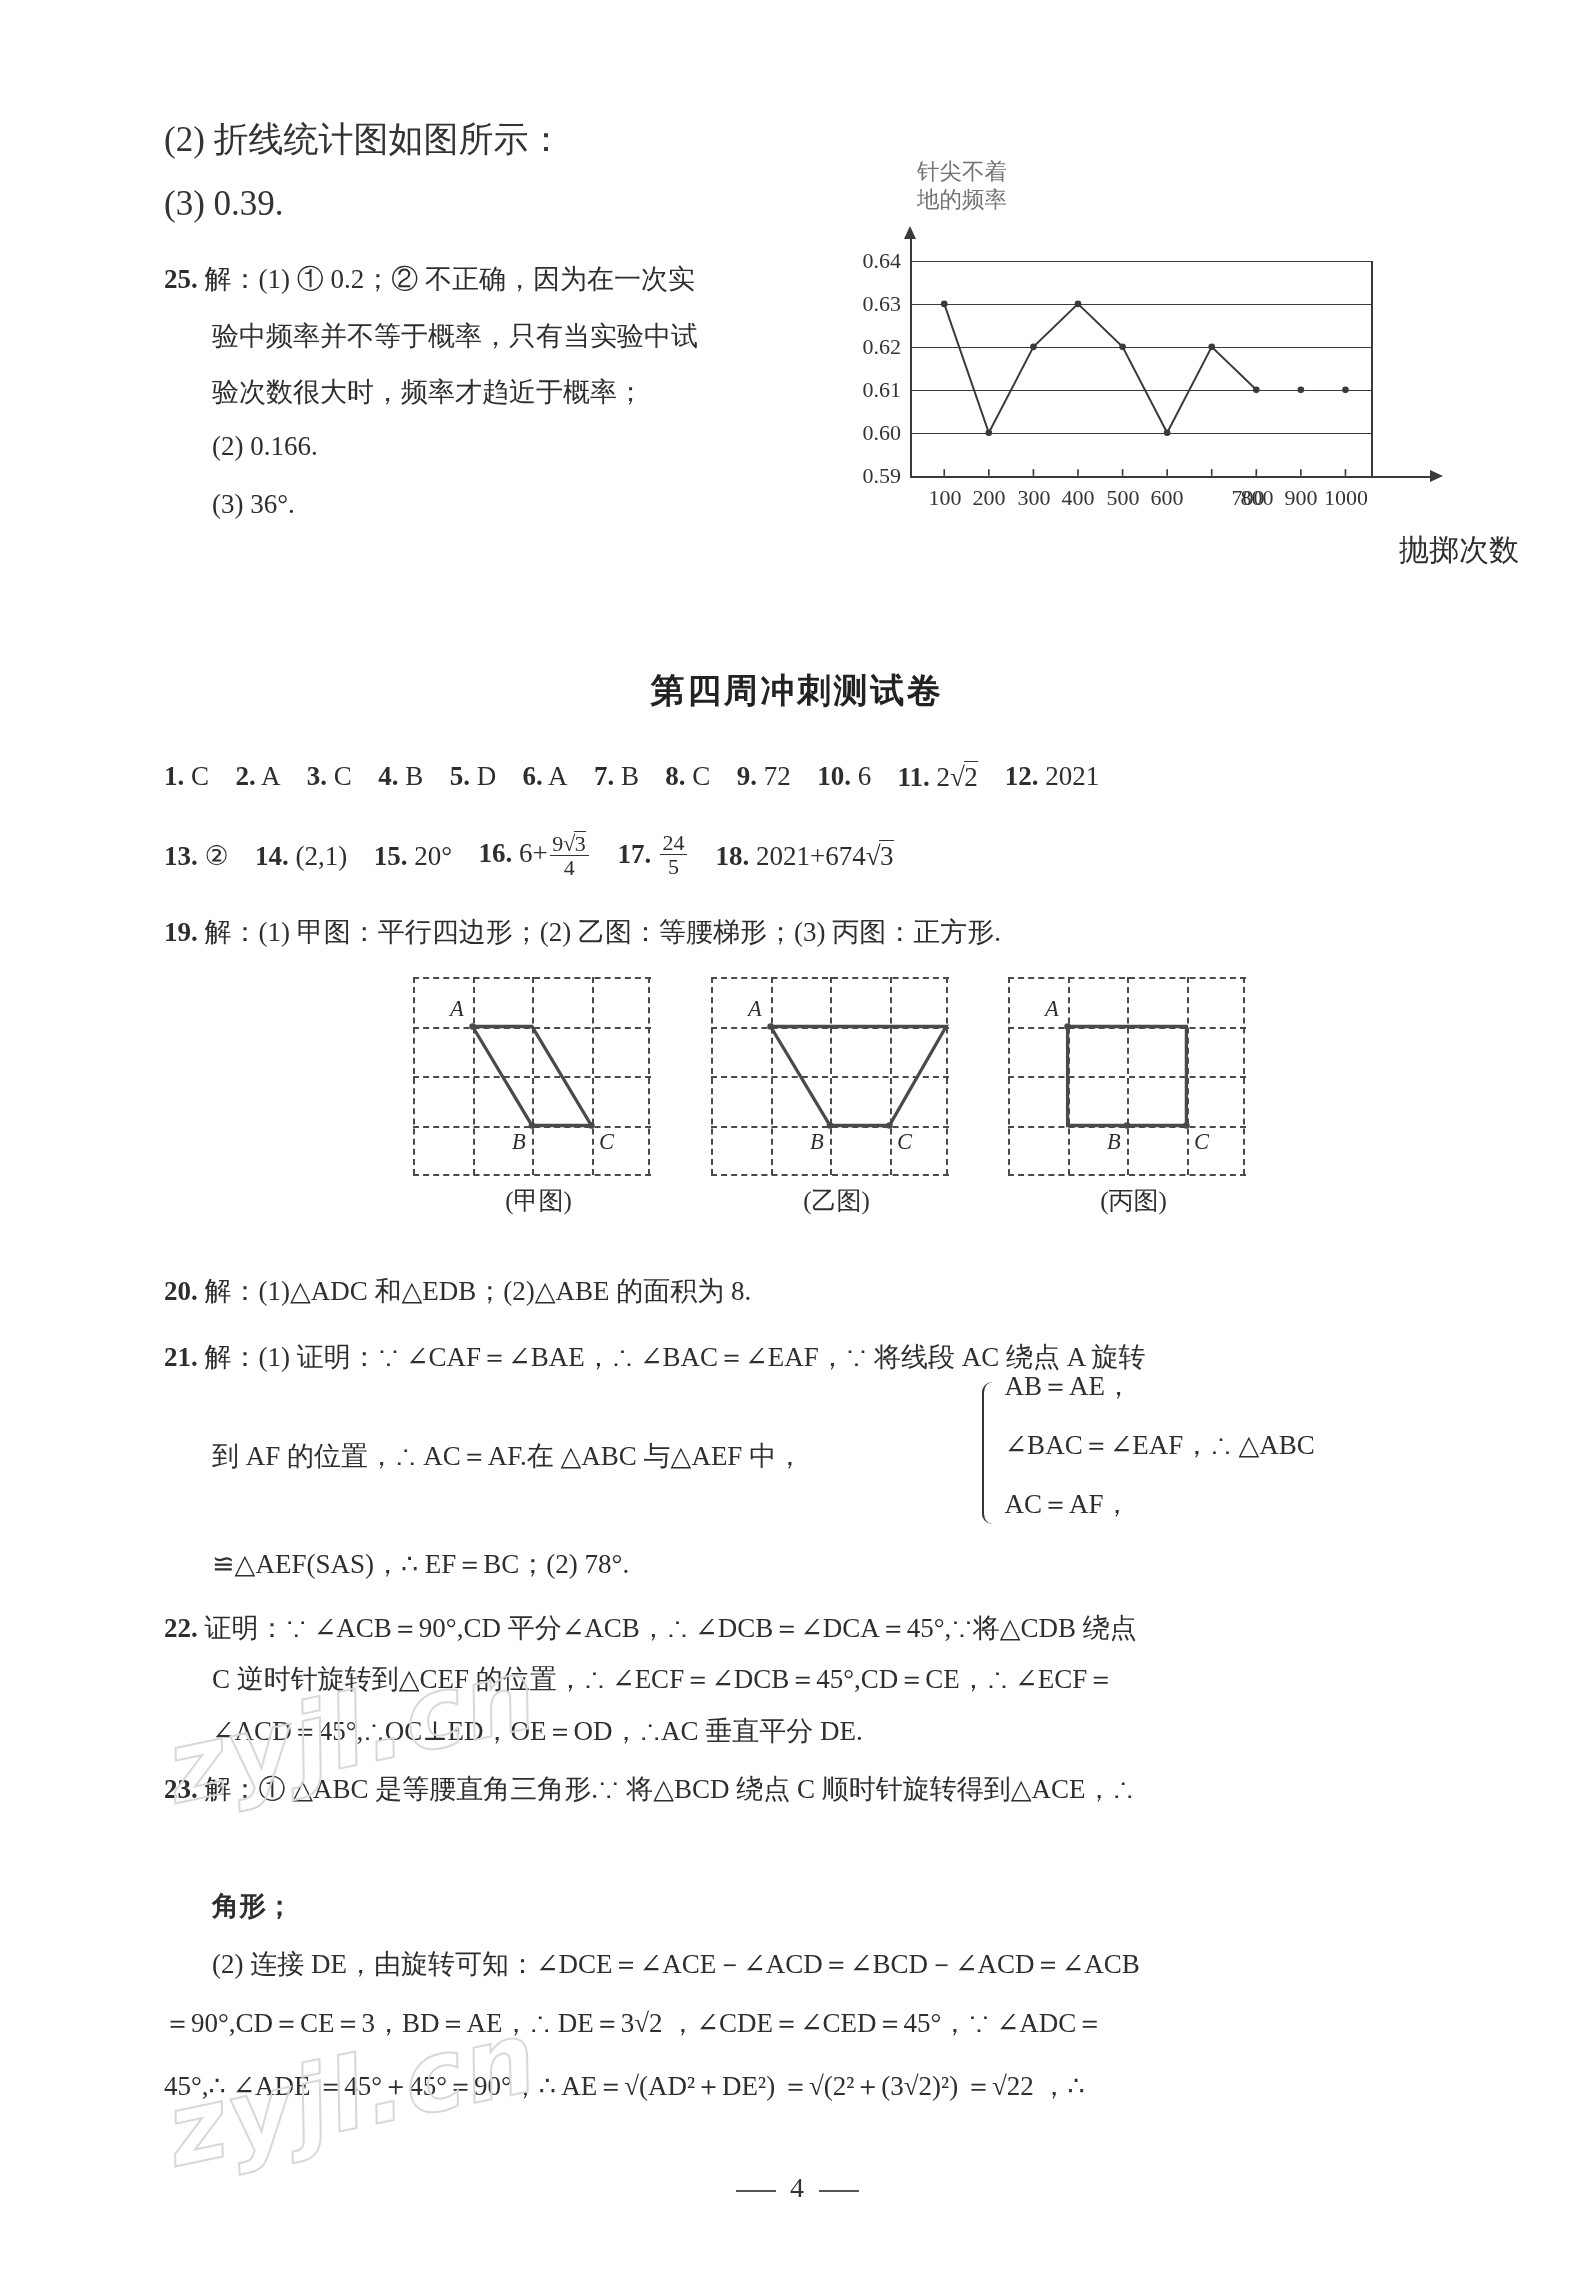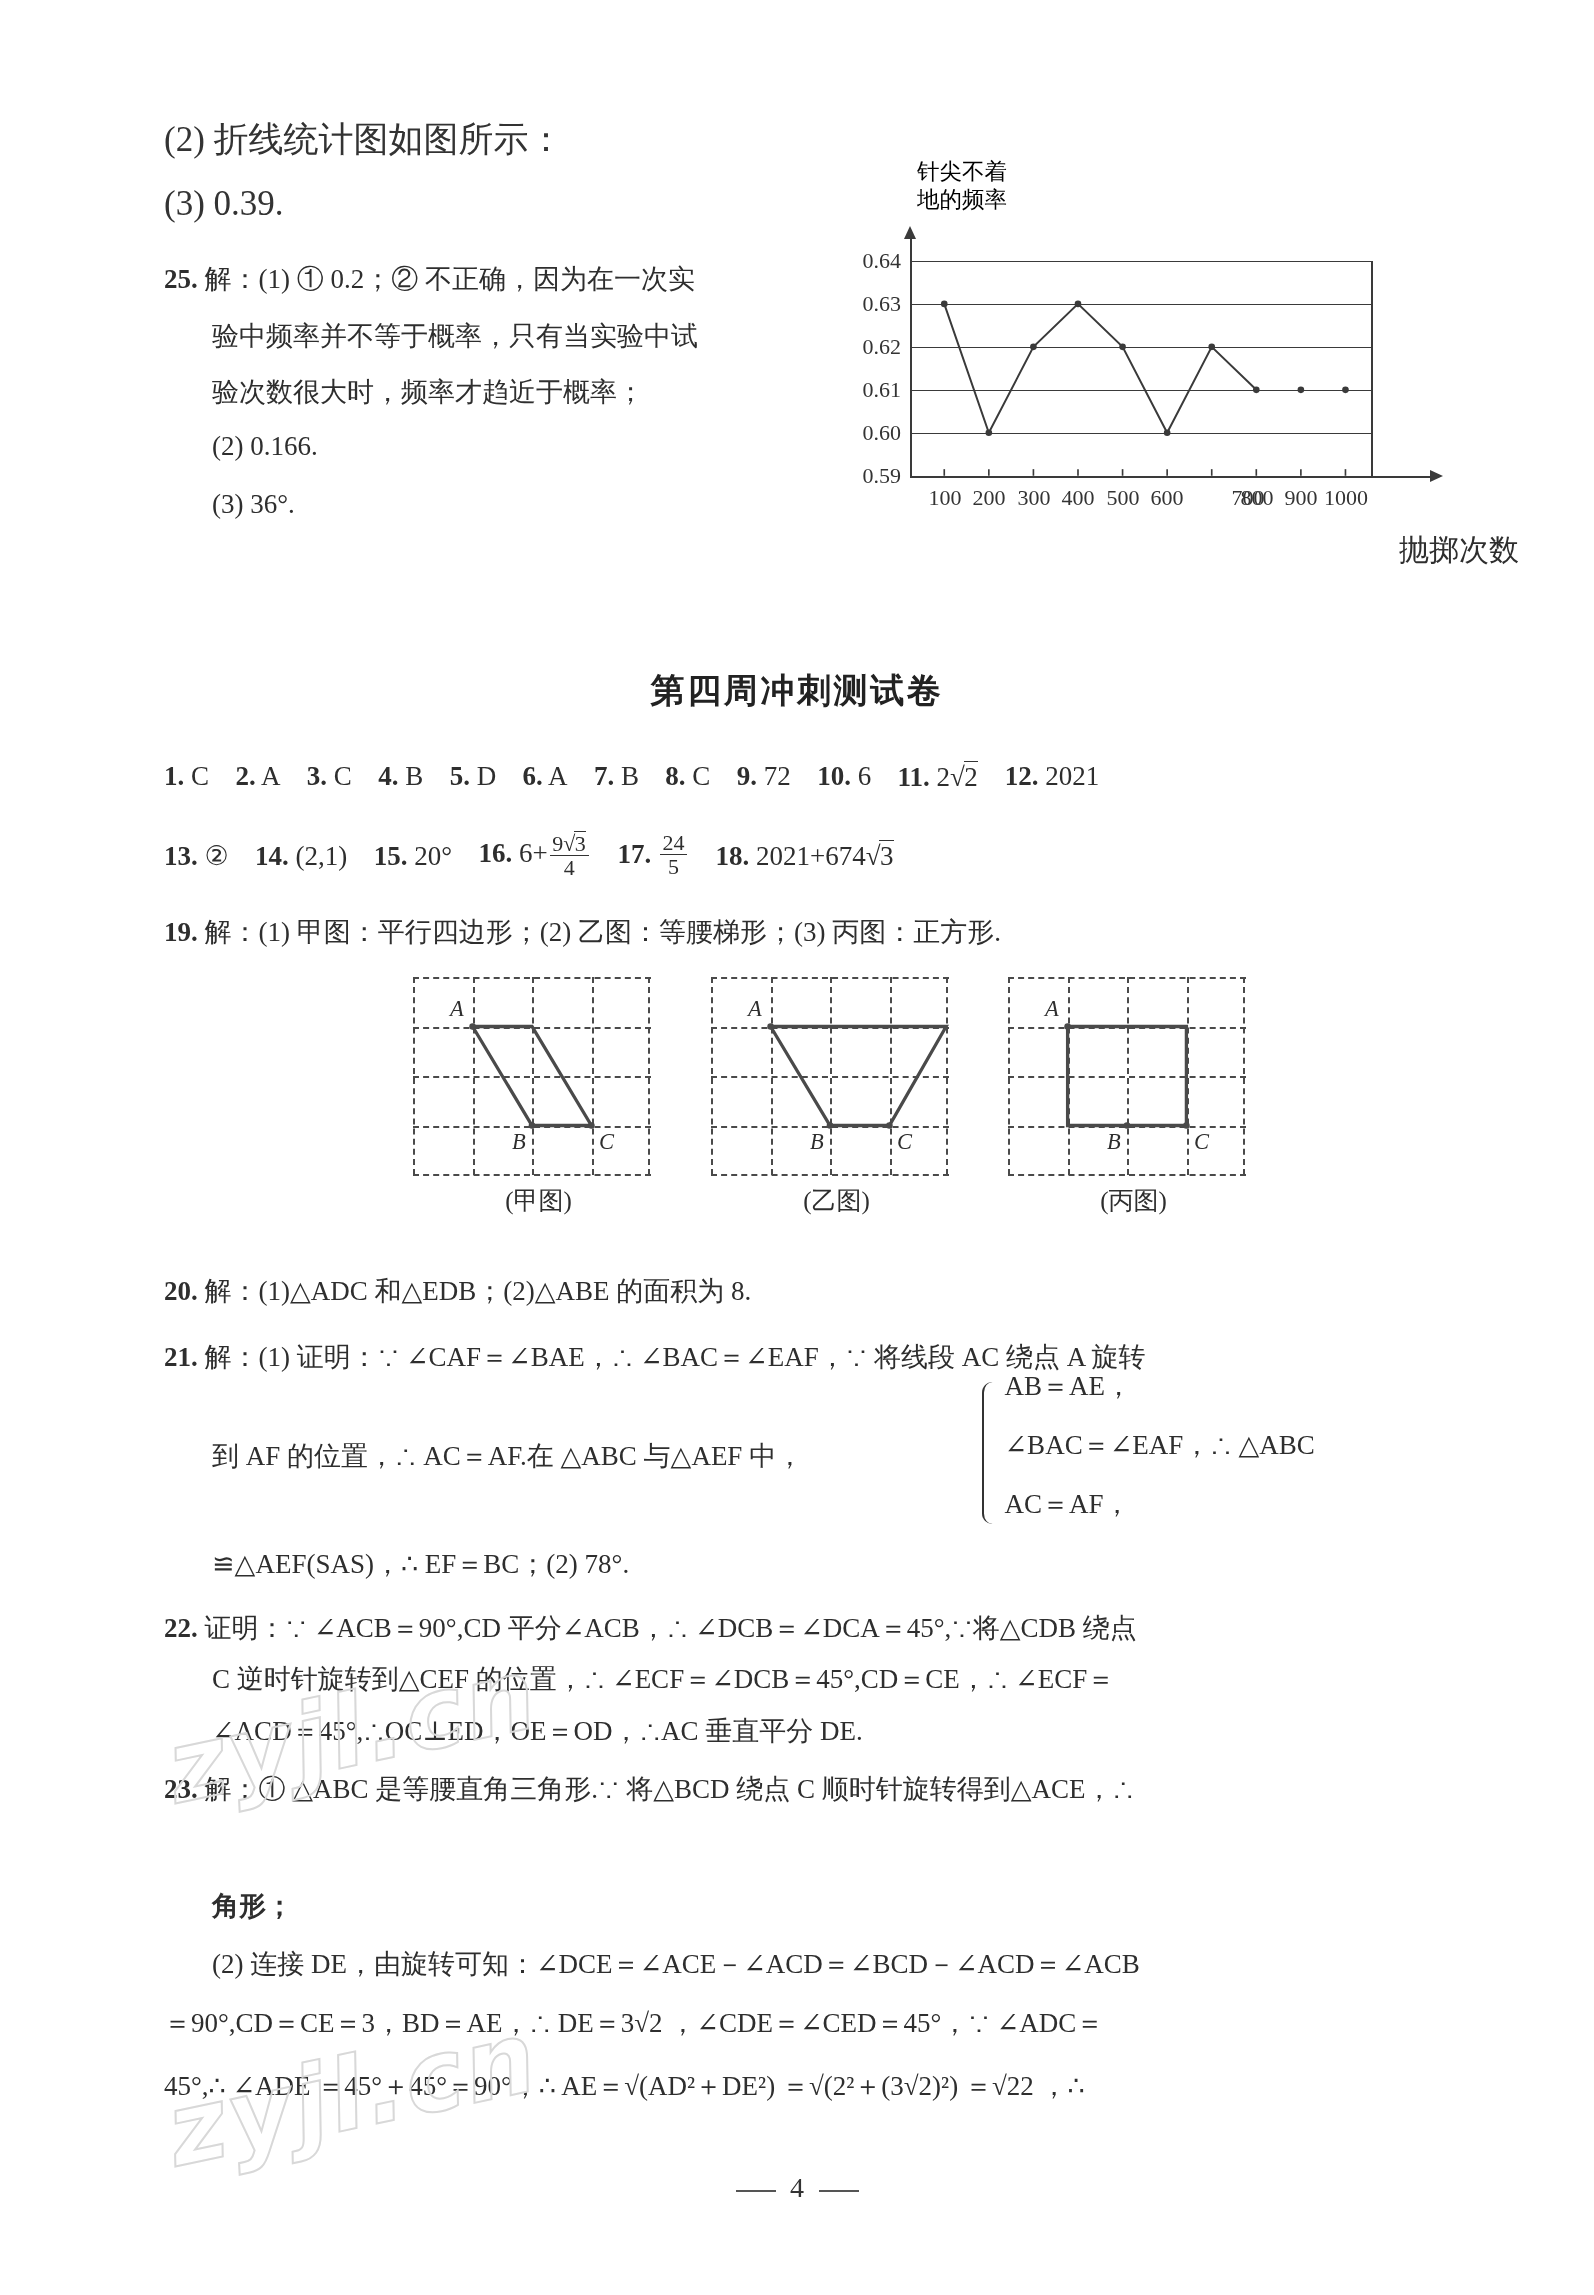--- a/index.html
+++ b/index.html
@@ -18,21 +18,21 @@
   #topleft .row{font-size:35px;margin-bottom:20.5px;white-space:nowrap;}
   #q25,#q26{position:absolute;left:164px;width:661px;}
   #q25{top:261px;}
   #q26{top:489px;}
   .qrow{font-size:27px;margin-bottom:20.5px;white-space:nowrap;}
   .qnum{font-weight:bold;font-size:27px;}
   .indent{padding-left:48px;}
 
   
   #chart{position:absolute;left:850px;top:165px;width:661px;height:410px;}
-  .axis-title{position:absolute;font-size:22.5px;line-height:1.22;white-space:nowrap;color:#000000;}
+  .axis-title{position:absolute;font-size:22.5px;line-height:1.22;white-space:nowrap;color:#737373;}
   .ytick{position:absolute;font-size:22px;text-align:right;width:74px;color:#333;}
   .xtick{position:absolute;font-size:22px;text-align:center;color:#333;}
   .gridline{position:absolute;height:0;border-top:1.7px solid #3a3a3a;}
   .vaxis{position:absolute;width:0;border-left:2px solid #3a3a3a;}
   .haxis{position:absolute;height:0;border-top:2px solid #3a3a3a;}
   .arrowup{position:absolute;width:0;height:0;border-left:6px solid transparent;border-right:6px solid transparent;border-bottom:13.2px solid #3a3a3a;}
   .arrowright{position:absolute;width:0;height:0;border-top:6px solid transparent;border-bottom:6px solid transparent;border-left:13.2px solid #3a3a3a;}
   .xaxis-label{position:absolute;font-size:30px;white-space:nowrap;margin-top:44px;}
 
   

